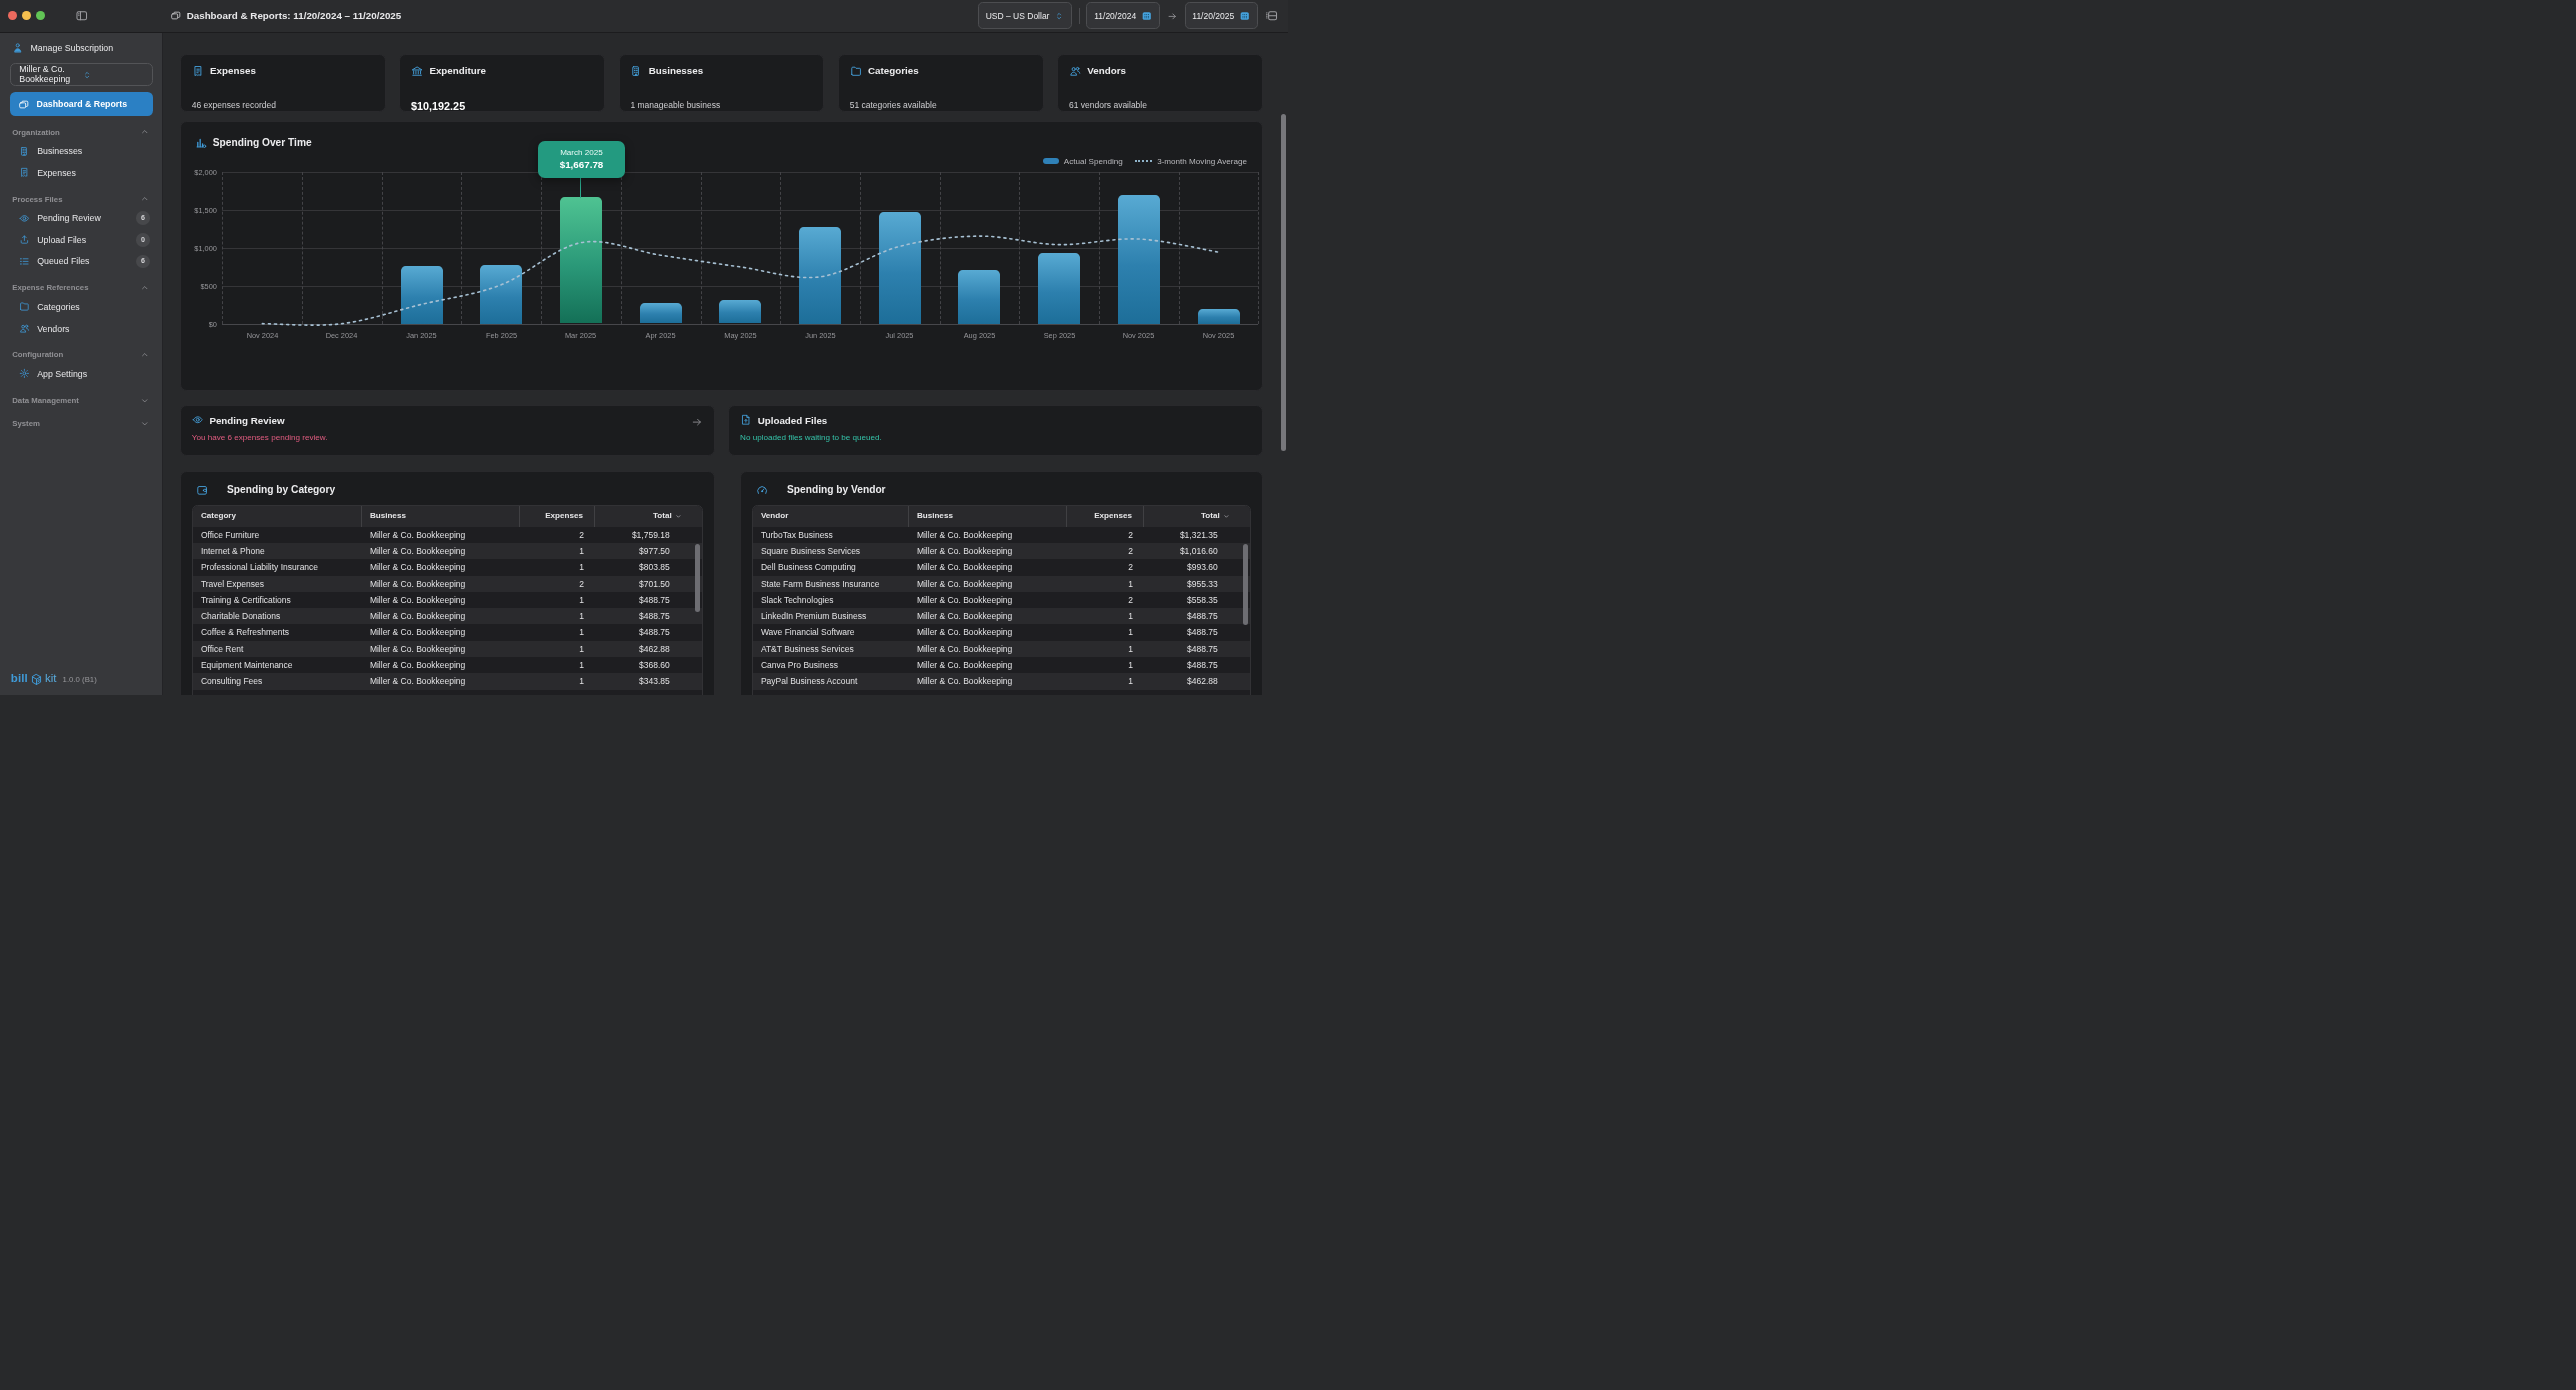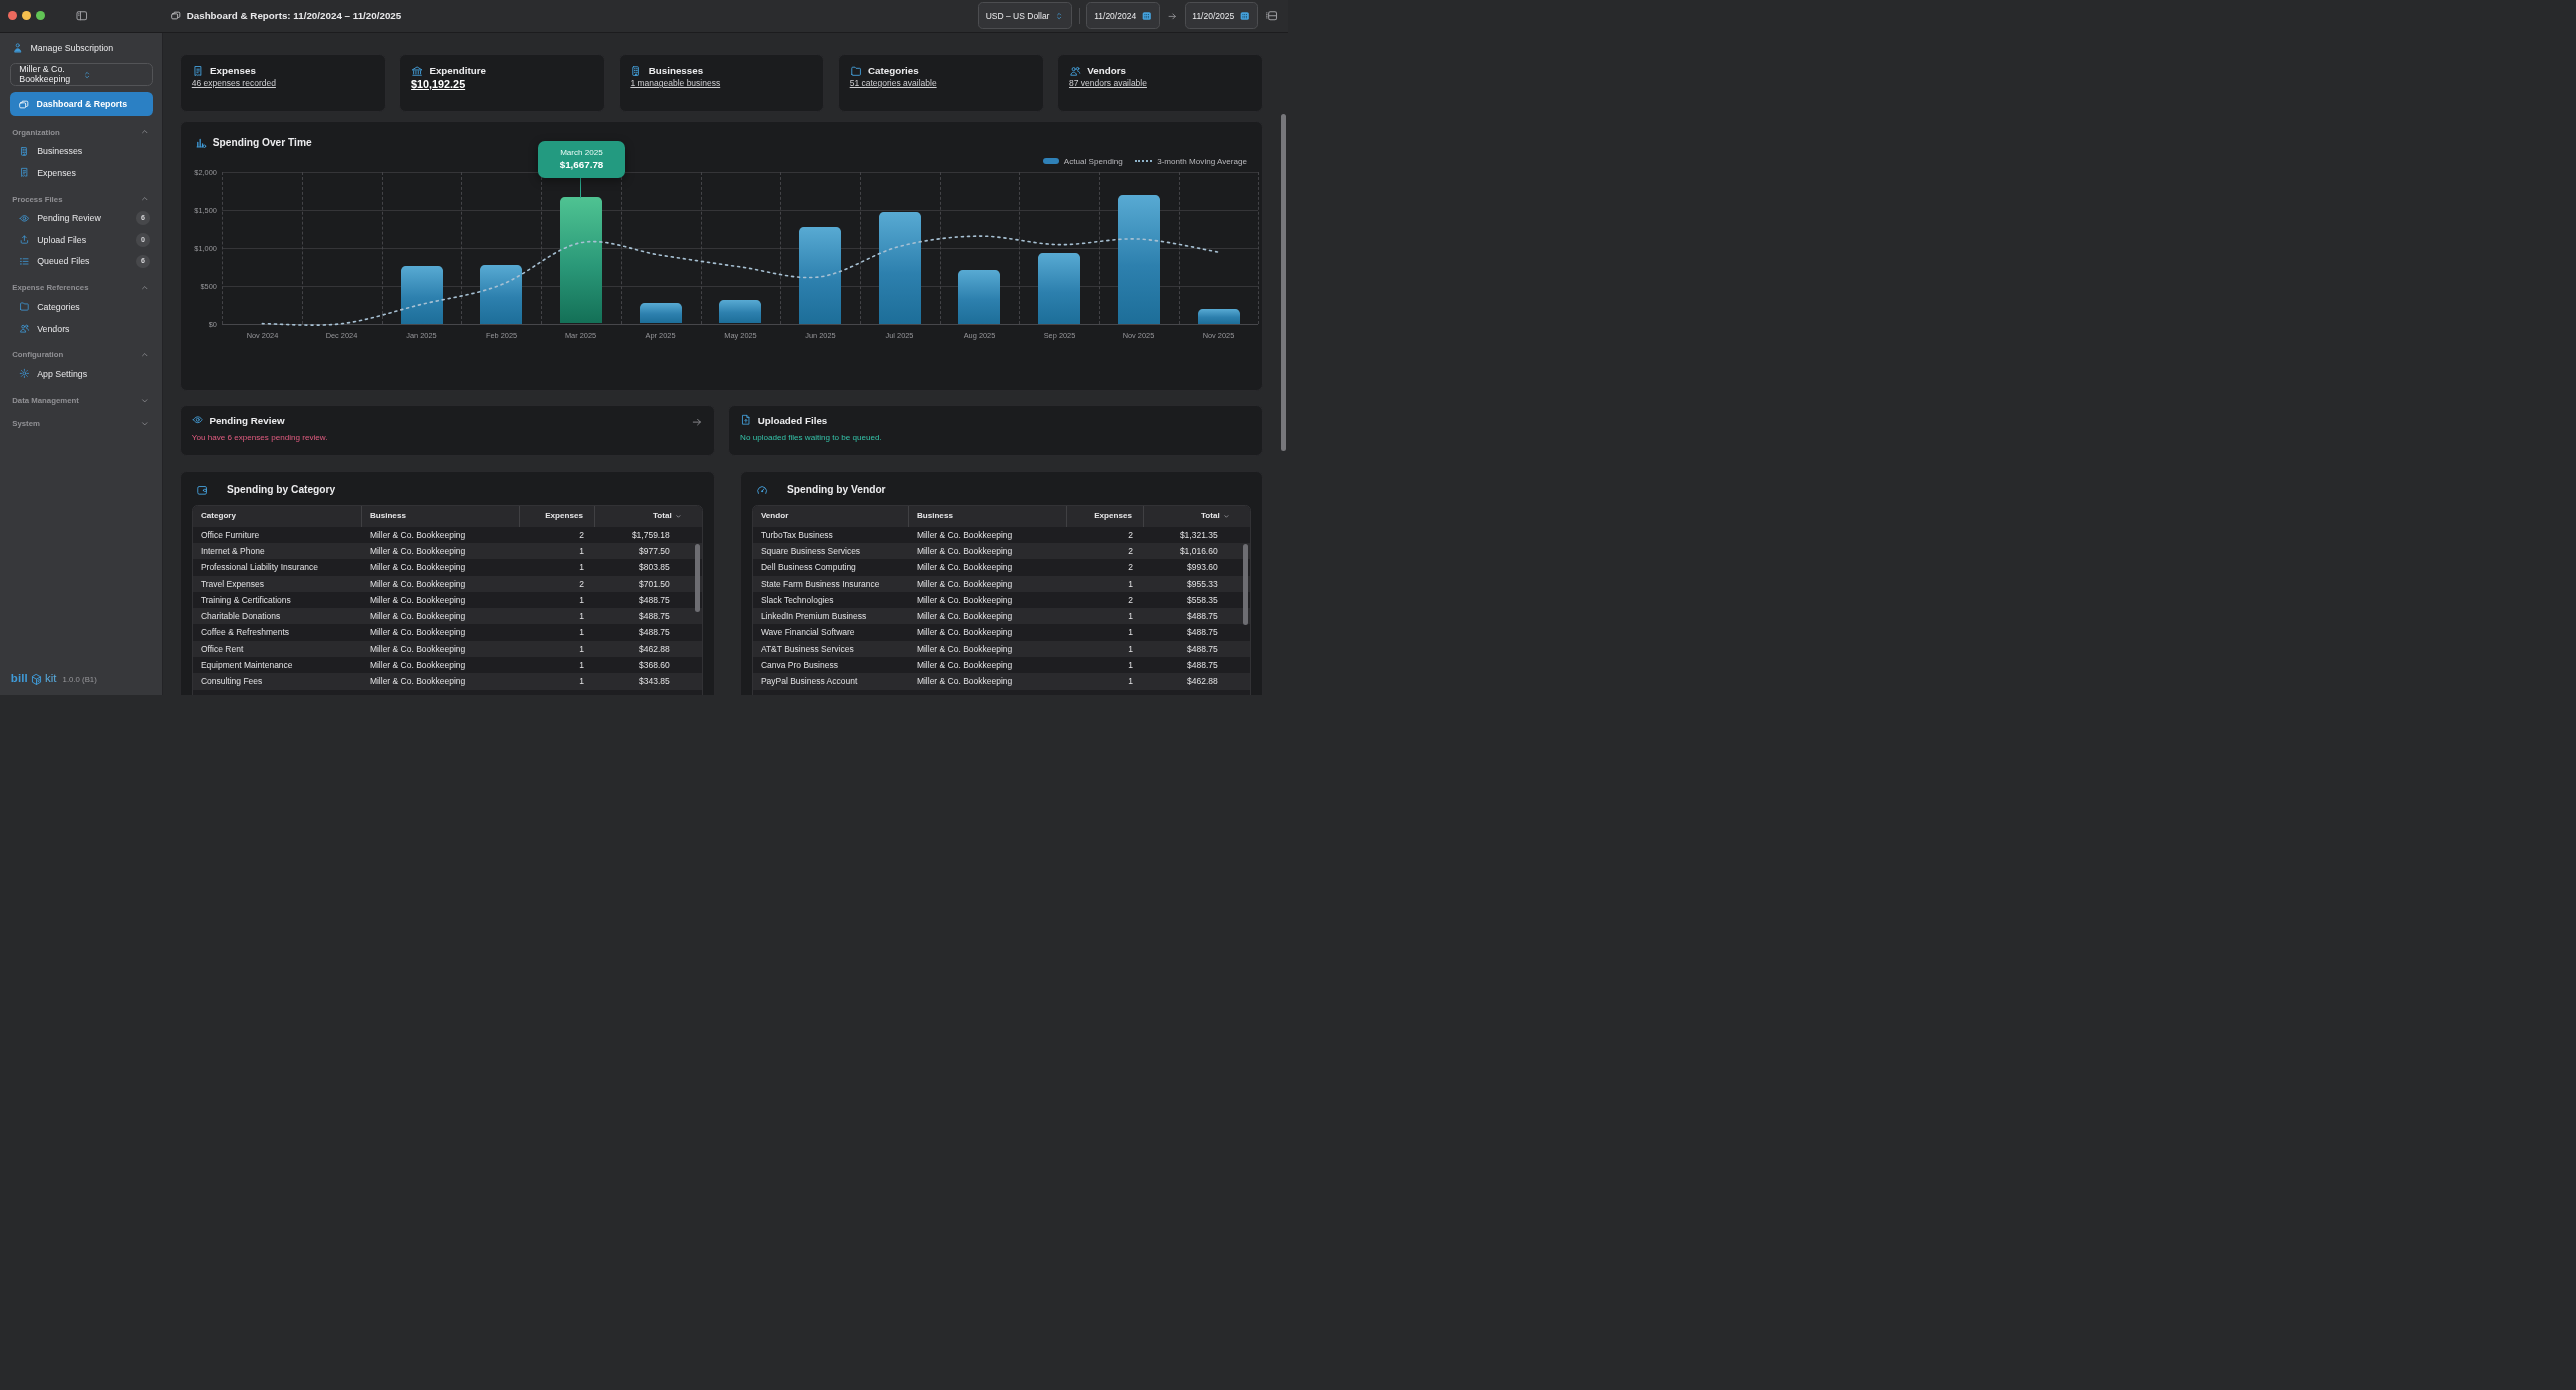--- a/index.html
+++ b/index.html
@@ -80,21 +80,21 @@
   .main { position:absolute; top:32.5px; left:163px; right:0; bottom:0; background:#28292b; }
   .card {
     background:#1b1c1e; border:0.7px solid #29292c; border-radius:6.8px;
   }
 
   
   .stat-row { position:absolute; left:17px; top:21.7px; width:1083px; height:58px; display:flex; gap:13.5px; }
   .stat-card { flex:1; padding:9.5px 10.8px; cursor:default; }
   .stat-head { display:flex; align-items:center; gap:6.1px; font-size:9.8px; font-weight:600; color:#ececee; }
   .stat-head .ic { color:#45a1dc; }
-  .stat-value { margin-top:1px; font-size:8.5px; color:#cfcfd2;text-decoration:underline; }
+  .stat-value { margin-top:23px; font-size:8.5px; color:#cfcfd2; }
   .stat-value.bold { font-size:10.8px; font-weight:800; color:#fff; }
 
   
   .chart-card { position:absolute; left:17px; top:88px; width:1083px; height:270px; }
   .chart-head { position:absolute; left:13.5px; top:15px; display:flex; align-items:center; gap:6.1px;
     font-size:10.2px; font-weight:600; color:#ececee; }
   .chart-head .ic { color:#3f9ad7; }
   .legend { position:absolute; right:15px; top:35px; display:flex; align-items:center; gap:12.2px;
     font-size:8.1px; color:#b9b9bd; }
   .legend .item { display:flex; align-items:center; gap:4.7px; }
@@ -413,21 +413,21 @@
       <section class="card stat-card">
         <div class="stat-head">
           <svg class="ic" width="12.2" height="12.2" viewBox="0 0 24 24" fill="none" stroke="currentColor" stroke-width="1.8" stroke-linecap="round" stroke-linejoin="round">
             <circle cx="9.2" cy="8.2" r="3.1"></circle>
             <path d="M3.6 19.4c.8-3.4 3-5.2 5.6-5.2s4.8 1.8 5.6 5.2z"></path>
             <circle cx="17" cy="7.2" r="2.5"></circle>
             <path d="M16.8 11.6c2.2.3 3.8 1.9 4.4 4.6"></path>
           </svg>
           <span>Vendors</span>
         </div>
-        <div class="stat-value">87 vendors available</div>
+        <div class="stat-value">61 vendors available</div>
       </section>
     </div>
 
   <section class="card chart-card">
     <div class="chart-head">
       <span class="ch-ic"><svg class="ic" width="12.2" height="12.2" viewBox="0 0 24 24" fill="none" stroke="currentColor" stroke-width="1.8" stroke-linecap="round" stroke-linejoin="round">
             <path d="M5.5 19v-8.5M10.2 19V4.8M14.9 19v-5.5" stroke-width="2.6"></path>
             <path d="M4 19.6h11"></path>
             <circle cx="18.6" cy="18.2" r="2.5"></circle>
           </svg></span>

